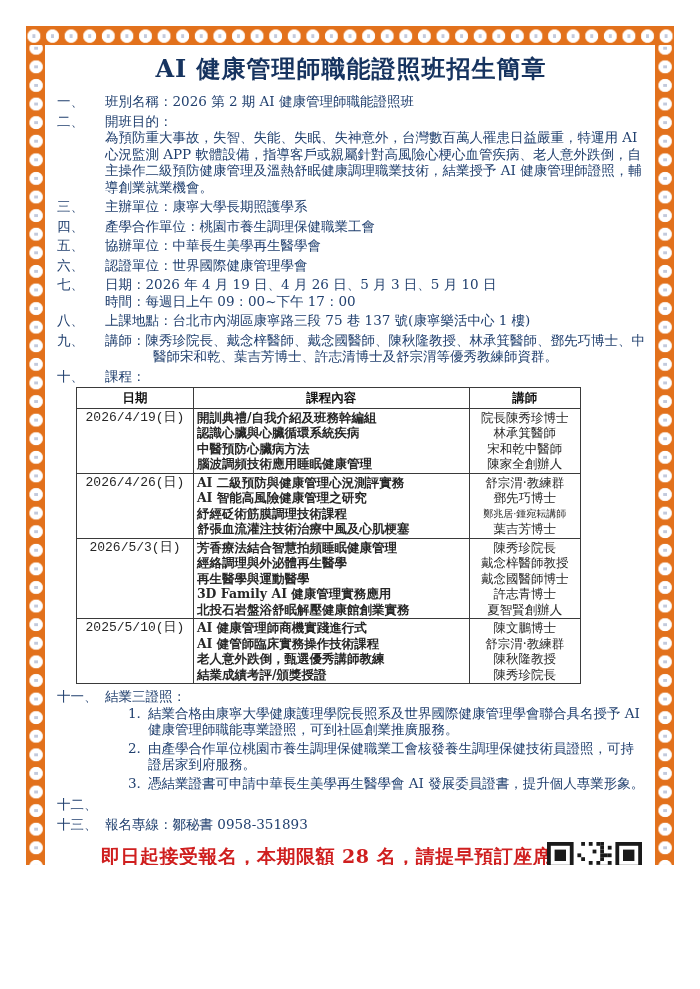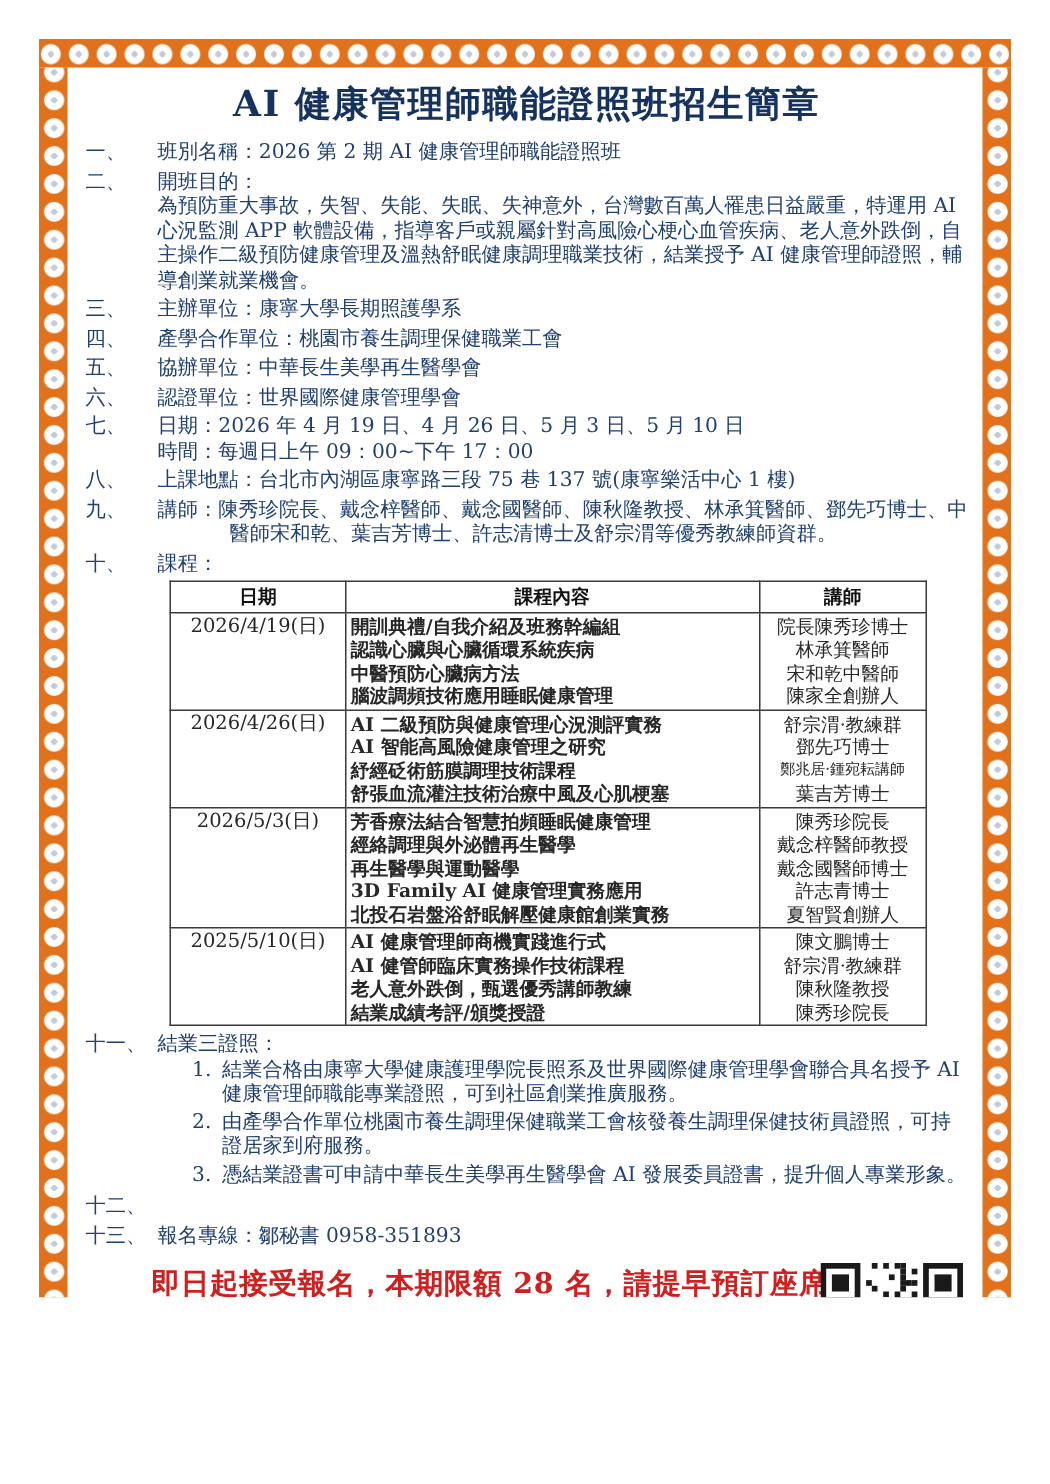--- a/index.html
+++ b/index.html
@@ -29,26 +29,26 @@
   .item { display:flex; margin-bottom:3px; }
   .item-num { width:48px; flex:0 0 auto; }
   .item-body { flex:1; }
   .hang-teacher { padding-left:48px; text-indent:-48px; }
   .hang-fee { padding-left:62px; text-indent:-62px; max-width:452px; }
   .sub-item { display:flex; margin:0 0 2px 23px; }
   .sub-num { width:20px; flex:0 0 auto; }
   .sub-text { flex:1; }
 
   table.course {
-    border-collapse:collapse; margin:2px 0 4px 56px; width:505px;
+    border-collapse:collapse; margin:2px 0 4px 19px; width:505px;
     color:#272727; font-size:12.5px; line-height:15.5px;
   }
   table.course th, table.course td { border:1px solid #3a3a3a; padding:1px 3px; vertical-align:top; }
   table.course th { font-weight:bold; text-align:center; color:#111; padding:2px 3px; }
-  td.c-date { width:110px; text-align:center; vertical-align:middle; font-size:13px; }
+  td.c-date { width:110px; text-align:center; vertical-align:middle; font-size:13px;font-family:Liberation Mono, monospace; }
   td.c-course { width:270px; text-align:left;font-weight:bold; }
   td.c-teacher { width:105px; text-align:center; padding-left:1px; padding-right:1px; }
   .t-small { font-size:10px; }
 
   .notice {
     margin-top:12px; font-size:19px; line-height:24px; font-weight:bold;
     color:#cf1f1f; letter-spacing:0.5px;margin-left:44px;
   }
   .qr { position:absolute; left:547px; top:842px; width:95px; height:95px; }
 </style>

